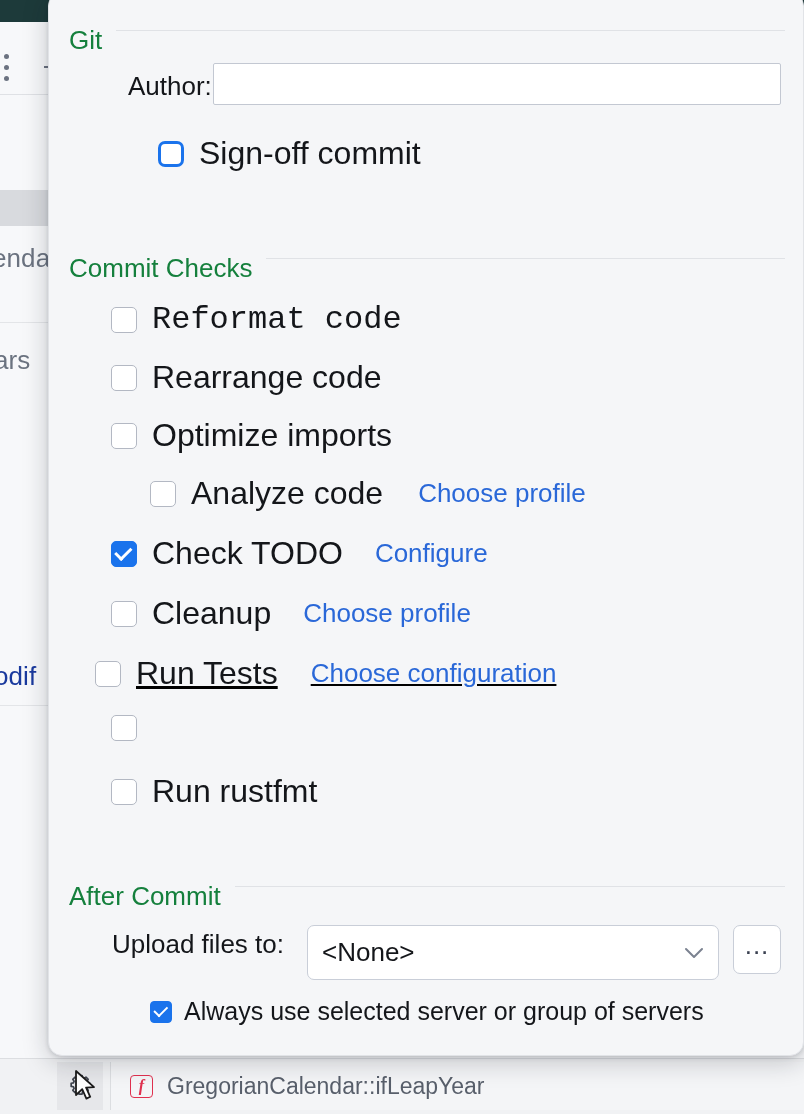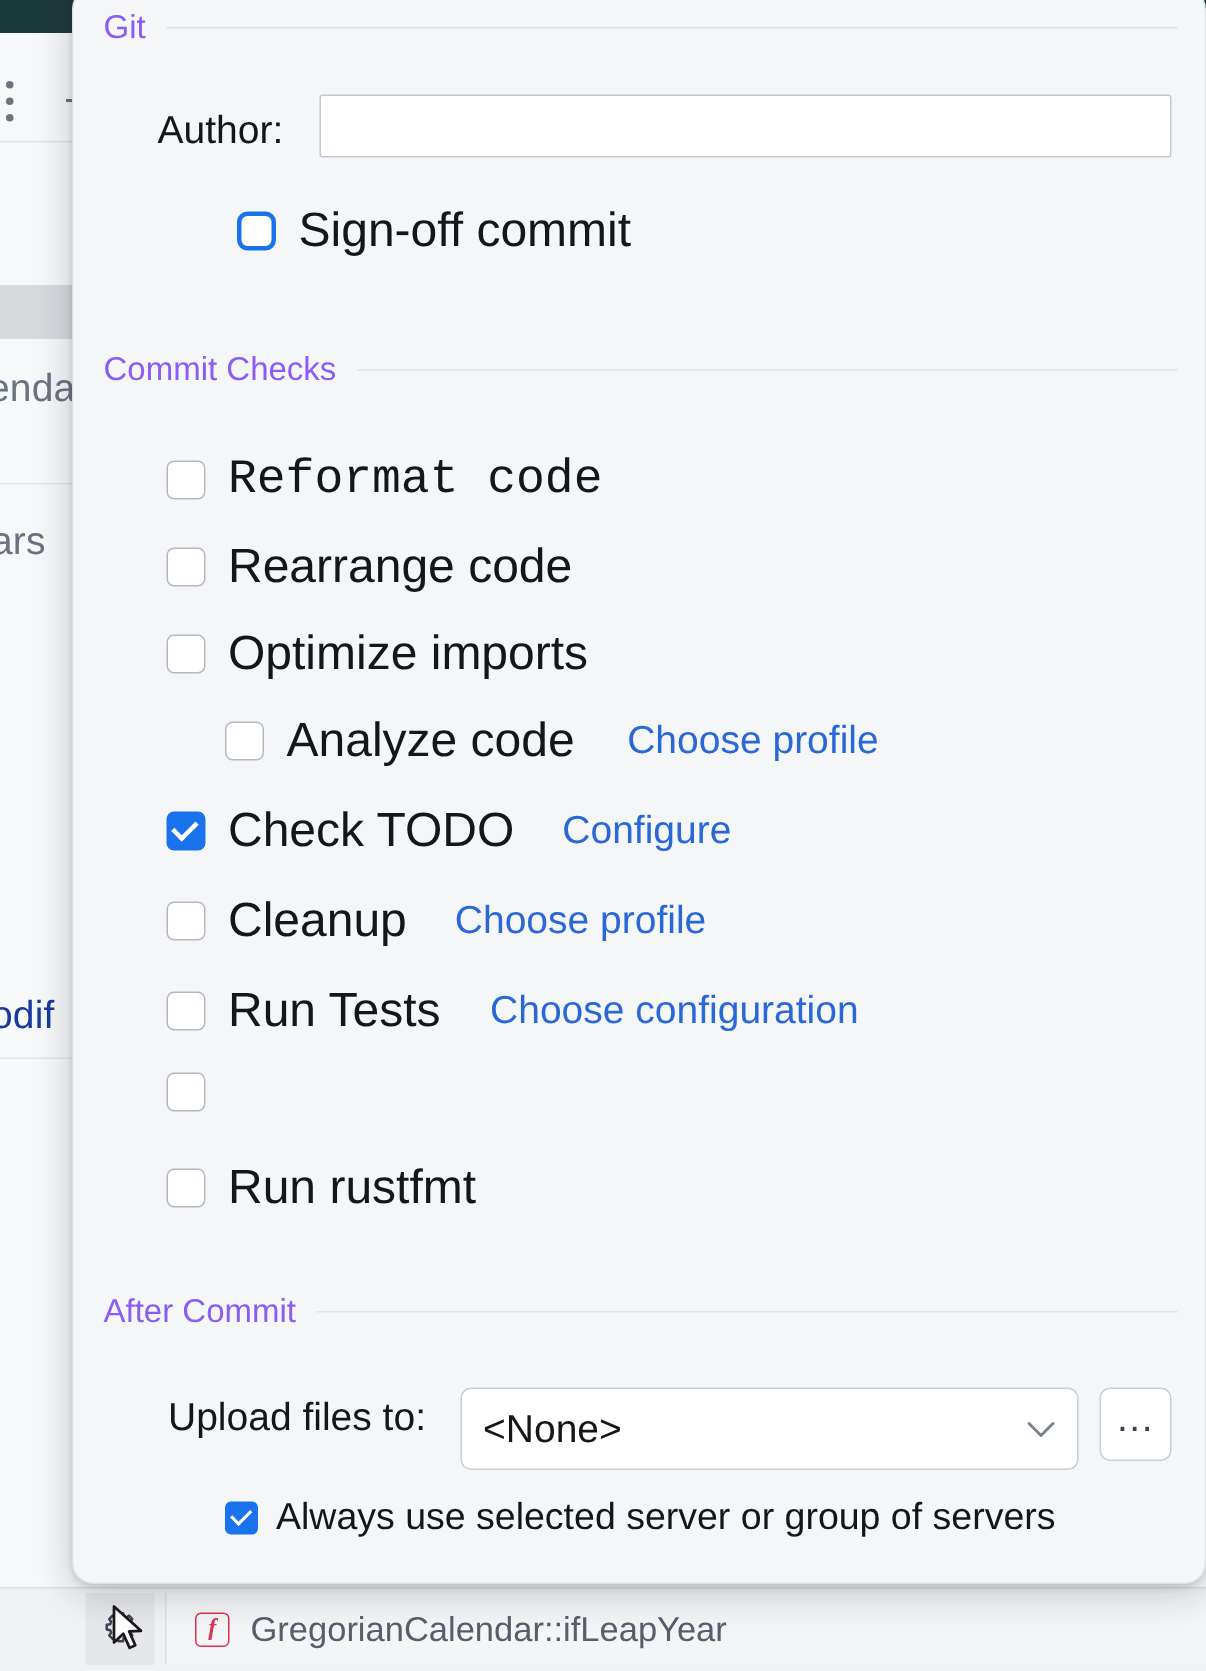--- a/index.html
+++ b/index.html
@@ -146,24 +146,25 @@
   }
 
   .section-head {
     position: absolute;
     left: 20px;
     display: flex;
     align-items: center;
     width: 716px;
   }
   .section-head .title {
-    font-size: 22px;
-    color: #8b5cf6;
+    font-size: 26px;
+    color: #15803d;
     white-space: nowrap;
     padding-right: 14px;
+    margin-top: 20px;
   }
   .section-head .rule {
     flex: 1;
     height: 1px;
     background: #e0e2e6;
   }
 
   .row {
     position: absolute;
     display: flex;
@@ -301,21 +302,21 @@
   <path d="M2 1 L2 25 L8.2 19.2 L12.4 28.6 L16.2 26.8 L12.1 17.6 L20 17.2 Z" fill="#ffffff" stroke="#1a1a1a" stroke-width="1.8" stroke-linejoin="round"></path>
 </svg>
 
 <div id="popup">
 
   <div class="section-head" style="top:12px;">
     <span class="title">Git</span>
     <span class="rule"></span>
   </div>
 
-  <span class="field-label" style="left:56px; top:78px;">Author:</span>
+  <span class="field-label" style="left:79px; top:78px;">Author:</span>
   <input class="text-input" style="left: 164px; top: 70px; width: 568px; height: 42px;" type="text" value="">
 
   <div class="row" style="left:109px; top:142px;">
     <span class="cbox focused"></span>
     <span class="cb-label">Sign-off commit</span>
   </div>
 
   <div class="section-head" style="top:240px;">
     <span class="title">Commit Checks</span>
     <span class="rule"></span>
@@ -347,21 +348,21 @@
     <span class="cb-label">Check TODO</span>
     <span class="link" style="margin-left:32px;">Configure</span>
   </div>
 
   <div class="row" style="left:62px; top:602px;">
     <span class="cbox"></span>
     <span class="cb-label">Cleanup</span>
     <span class="link" style="margin-left:32px;">Choose profile</span>
   </div>
 
-  <div class="row" style="left:62px; top:662px;">
+  <div class="row" style="left:46px; top:662px;text-decoration:underline;">
     <span class="cbox"></span>
     <span class="cb-label">Run Tests</span>
     <span class="link" style="margin-left:33px;">Choose configuration</span>
   </div>
 
   <div class="row" style="left:62px; top:722px;">
     <span class="cbox"></span>
   </div>
 
   <div class="row" style="left:62px; top:780px;">

